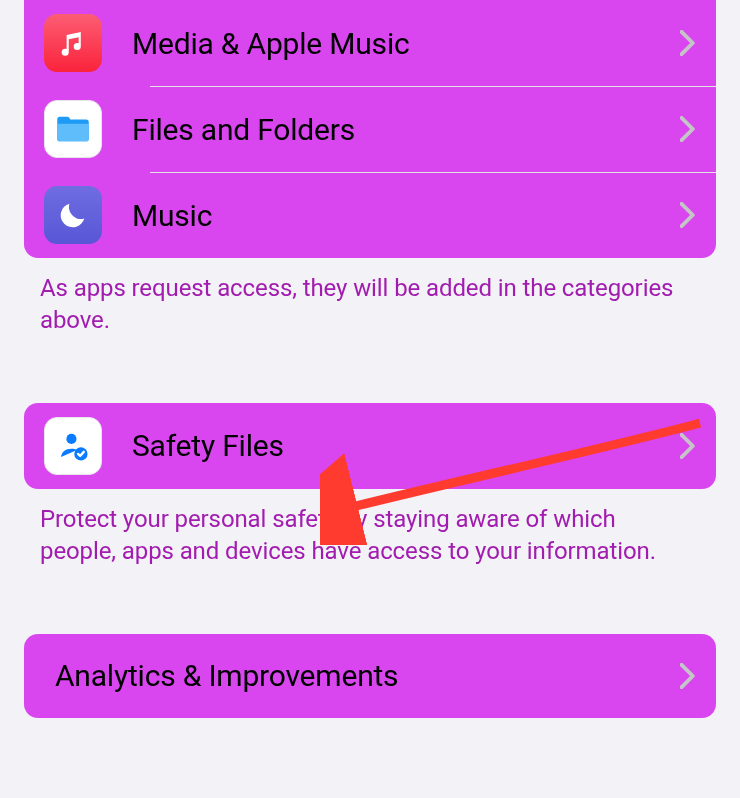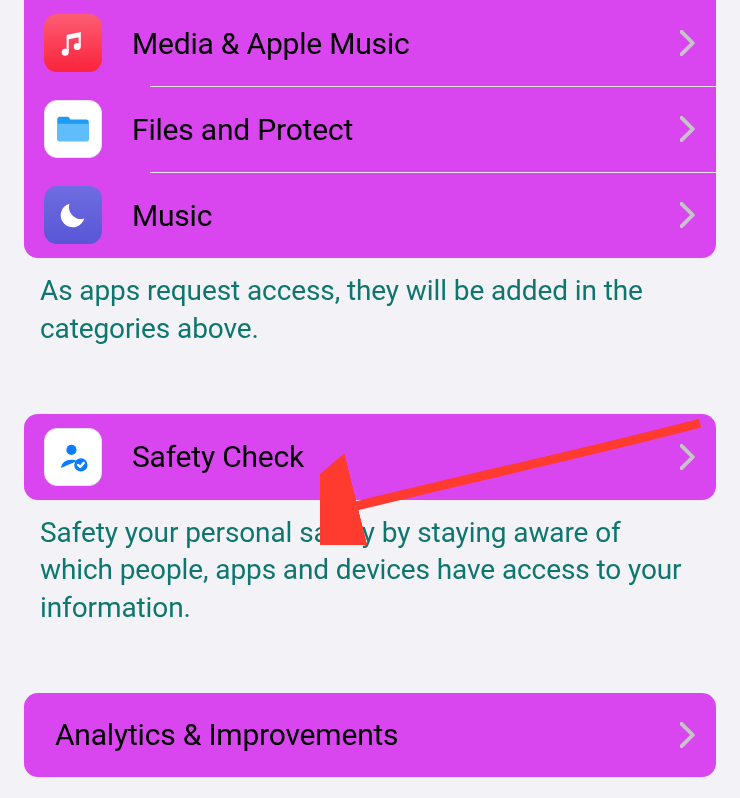--- a/index.html
+++ b/index.html
@@ -54,22 +54,22 @@
       font-size: 30px;
       color: #000;
       letter-spacing: -0.2px;
     }
     .chevron {
       color: #c5c5c8;
       flex-shrink: 0;
       margin-left: 10px;
     }
     .footer-text {
-      color: #0f766e;
-      font-size: 28px;
+      color: #a21caf;
+      font-size: 24px;
       line-height: 1.35;
       padding: 14px 52px 28px 40px;
       letter-spacing: -0.1px;
     }
     .arrow-annotation {
       position: absolute;
       pointer-events: none;
     }
     
     .gap { height: 38px; }
@@ -91,21 +91,21 @@
       </svg>
   </div>
 
   <div class="row">
     <div class="icon-box bordered">
       <svg width="42" height="42" viewBox="0 0 24 24">
           <path fill="#1e9af7" d="M3 6.5A1.5 1.5 0 0 1 4.5 5h4.2c.5 0 .97.25 1.25.67l.55.83H19.5A1.5 1.5 0 0 1 21 8v9.5A1.5 1.5 0 0 1 19.5 19h-15A1.5 1.5 0 0 1 3 17.5v-11z"></path>
           <path fill="#60bdfb" d="M3 9h18v8.5A1.5 1.5 0 0 1 19.5 19h-15A1.5 1.5 0 0 1 3 17.5V9z"></path>
         </svg>
     </div>
-    <div class="label">Files and Protect</div>
+    <div class="label">Files and Folders</div>
     <svg class="chevron" width="16" height="26" viewBox="0 0 10 16">
         <path d="M1 1l7 7-7 7" stroke="currentColor" stroke-width="2.4" fill="none" stroke-linecap="round" stroke-linejoin="round"></path>
       </svg>
   </div>
 
 
   <div class="row">
     <div class="icon-box" style="background:linear-gradient(180deg,#6f6de0,#5856d6);">
       <svg width="34" height="34" viewBox="0 0 24 24" fill="#fff">
           <path d="M20 14.5A8.5 8.5 0 0 1 9.5 4a8.5 8.5 0 1 0 10.5 10.5z"></path>
@@ -125,27 +125,27 @@
 <div class="group">
   <div class="row">
     <div class="icon-box bordered">
       <svg width="38" height="38" viewBox="0 0 24 24">
           <circle cx="11" cy="7.5" r="3.2" fill="#0b7cff"></circle>
           <path d="M4.5 19c0-3.2 2.9-5.3 6.5-5.3 1.3 0 2.5.3 3.5.8" fill="#0b7cff"></path>
           <circle cx="17" cy="17" r="4.2" fill="#0b7cff"></circle>
           <path d="M15.2 17l1.3 1.3 2.3-2.6" stroke="#fff" stroke-width="1.5" fill="none" stroke-linecap="round" stroke-linejoin="round"></path>
         </svg>
     </div>
-    <div class="label">Safety Check</div>
+    <div class="label">Safety Files</div>
     <svg class="chevron" width="16" height="26" viewBox="0 0 10 16">
         <path d="M1 1l7 7-7 7" stroke="currentColor" stroke-width="2.4" fill="none" stroke-linecap="round" stroke-linejoin="round"></path>
       </svg>
   </div>
 </div>
-<div class="footer-text">Safety your personal safety by staying aware of which people, apps and devices have access to your information.</div>
+<div class="footer-text">Protect your personal safety by staying aware of which people, apps and devices have access to your information.</div>
 
 <div class="gap"></div>
 
 <div class="group">
   <div class="row">
     <div class="label" style="margin-left:11px">Analytics &amp; Improvements</div>
     <svg class="chevron" width="16" height="26" viewBox="0 0 10 16">
         <path d="M1 1l7 7-7 7" stroke="currentColor" stroke-width="2.4" fill="none" stroke-linecap="round" stroke-linejoin="round"></path>
       </svg>
   </div>

